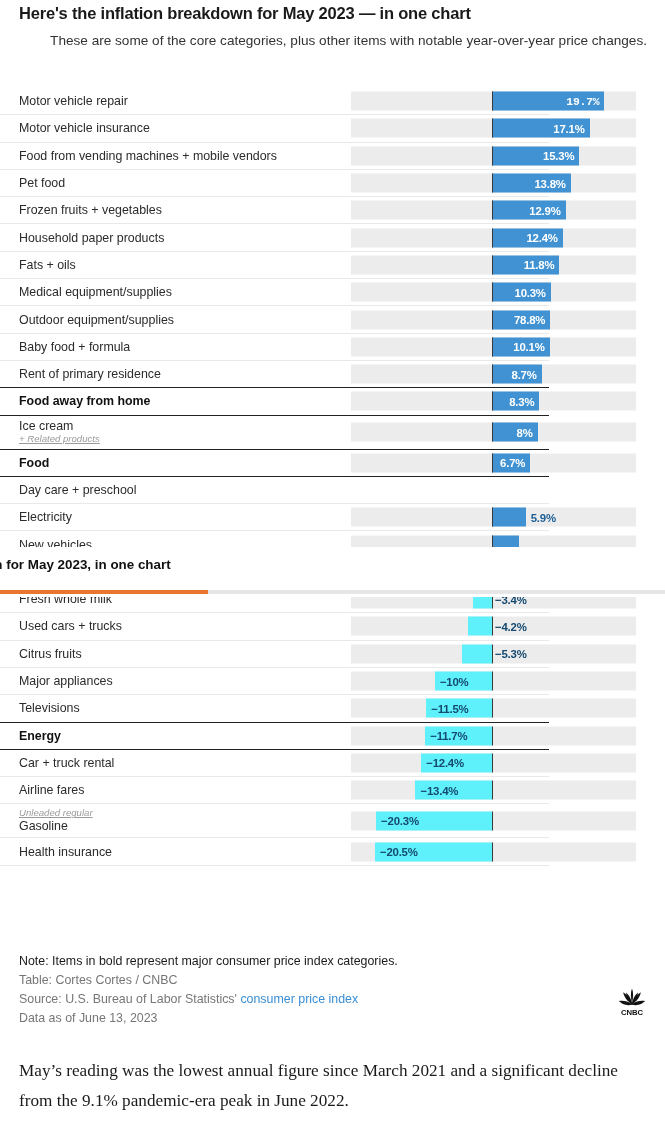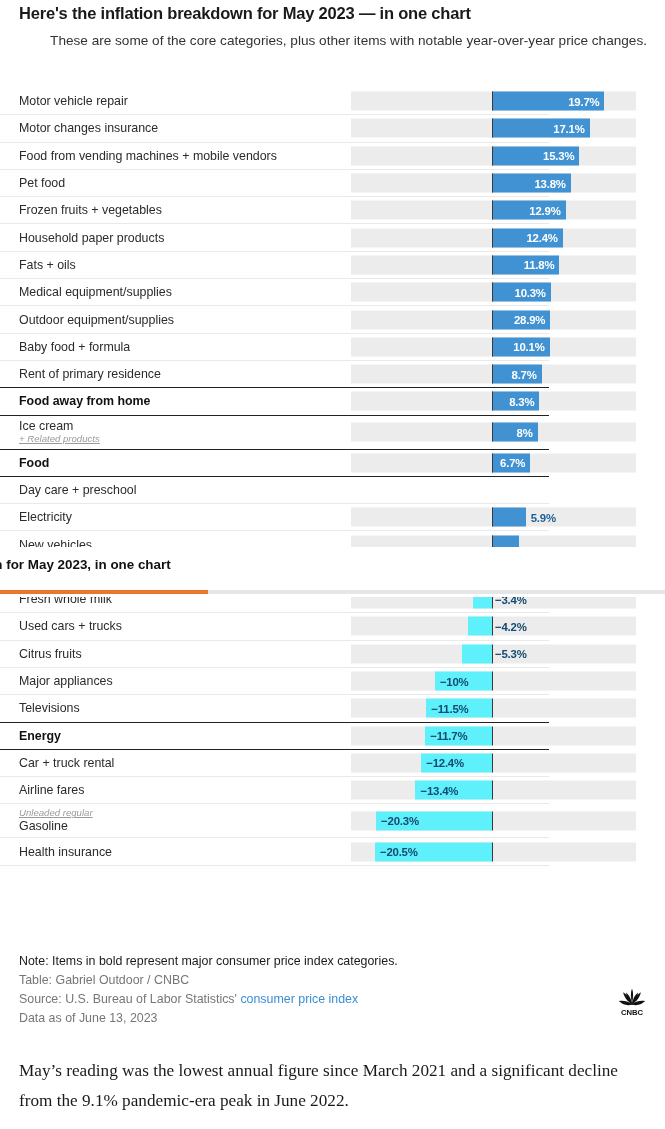--- a/index.html
+++ b/index.html
@@ -101,26 +101,26 @@
 <div class="wrap">
 
   <div class="headline">Here's the inflation breakdown for May 2023 — in one chart</div>
   <div class="dek">These are some of the core categories, plus other items with notable year-over-year price changes.</div>
 
   <div class="chart" id="chart">
       <div class="row">
         <div class="rlabel">Motor vehicle repair</div>
         <div class="track">
           <div class="bar pos" style="left: 141px; width: 112.487px;"></div>
-          <div class="vlab inpos" style="left: 248.487px; transform: translate(-100%, -50%);">19.7%</div>
-          <div class="zero" style="left: 141px;"></div>
-        </div>
-      </div>
-      <div class="row">
-        <div class="rlabel">Motor changes insurance</div>
+          <div class="vlab inpos" style="left: 248.487px; transform: translate(-100%, -50%); font-family: Liberation Mono, monospace;">19.7%</div>
+          <div class="zero" style="left: 141px;"></div>
+        </div>
+      </div>
+      <div class="row">
+        <div class="rlabel">Motor vehicle insurance</div>
         <div class="track">
           <div class="bar pos" style="left: 141px; width: 97.641px;"></div>
           <div class="vlab inpos" style="left: 233.641px; transform: translate(-100%, -50%);">17.1%</div>
           <div class="zero" style="left: 141px;"></div>
         </div>
       </div>
       <div class="row">
         <div class="rlabel">Food from vending machines + mobile vendors</div>
         <div class="track">
           <div class="bar pos" style="left: 141px; width: 87.363px;"></div>
@@ -165,21 +165,21 @@
         <div class="track">
           <div class="bar pos" style="left: 141px; width: 58.813px;"></div>
           <div class="vlab inpos" style="left: 194.813px; transform: translate(-100%, -50%);">10.3%</div>
           <div class="zero" style="left: 141px;"></div>
         </div>
       </div>
       <div class="row">
         <div class="rlabel">Outdoor equipment/supplies</div>
         <div class="track">
           <div class="bar pos" style="left: 141px; width: 58.242px;"></div>
-          <div class="vlab inpos" style="left: 194.242px; transform: translate(-100%, -50%);">28.9%</div>
+          <div class="vlab inpos" style="left: 194.242px; transform: translate(-100%, -50%);">78.8%</div>
           <div class="zero" style="left: 141px;"></div>
         </div>
       </div>
       <div class="row">
         <div class="rlabel">Baby food + formula</div>
         <div class="track">
           <div class="bar pos" style="left: 141px; width: 57.671px;"></div>
           <div class="vlab inpos" style="left: 193.671px; transform: translate(-100%, -50%);">10.1%</div>
           <div class="zero" style="left: 141px;"></div>
         </div>
@@ -333,21 +333,21 @@
 
   <div class="overlay">
     <div class="ov-title">ion breakdown for May 2023, in one chart</div>
     <div class="ov-track">
       <div class="ov-prog"></div>
     </div>
   </div>
 
   <div class="notes">
     <div class="note-bold">Note: Items in bold represent major consumer price index categories.</div>
-    <div class="note">Table: Gabriel Outdoor / CNBC</div>
+    <div class="note">Table: Cortes Cortes / CNBC</div>
     <div class="note"><span>Source: U.S. Bureau of Labor Statistics'</span> <a class="lnk" href="#">consumer price index</a></div>
     <div class="note">Data as of June 13, 2023</div>
   </div>
 
   <svg class="logo" viewBox="0 0 120 92">
     <g fill="#111111">
       <path d="M60 12 C64 22 64 36 60 52 C56 36 56 22 60 12 Z"></path>
       <path d="M60 52 C66 38 74 28 84 22 C82 34 74 46 60 54 Z"></path>
       <path d="M60 54 C72 46 84 44 96 46 C88 54 76 60 60 56 Z"></path>
       <path d="M60 52 C54 38 46 28 36 22 C38 34 46 46 60 54 Z"></path>

